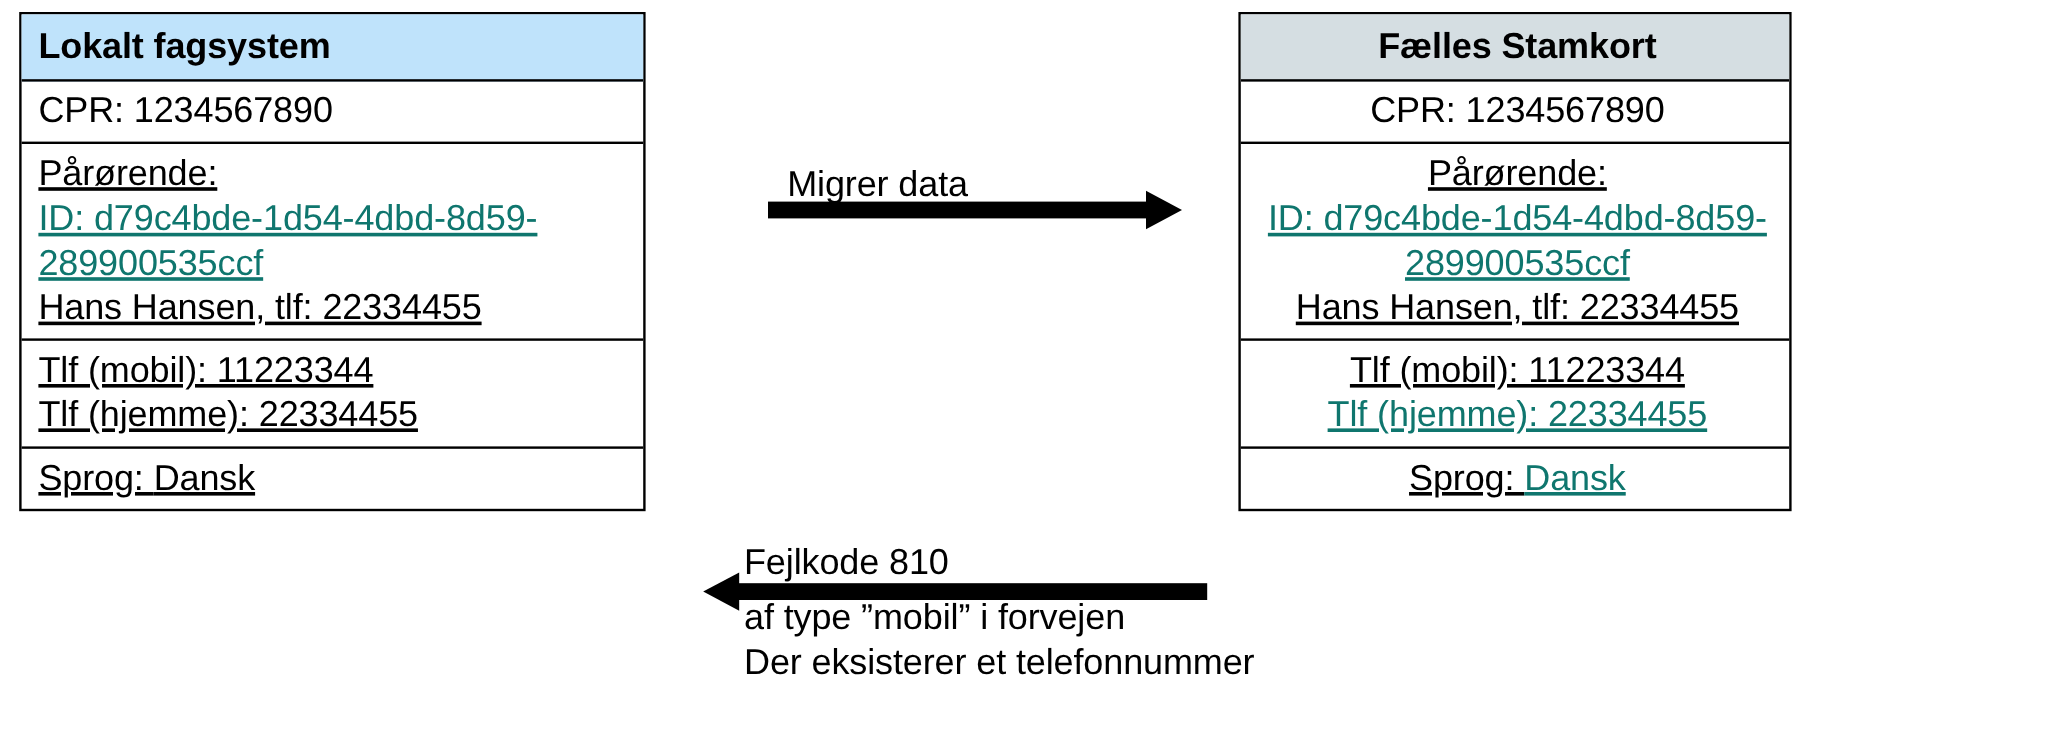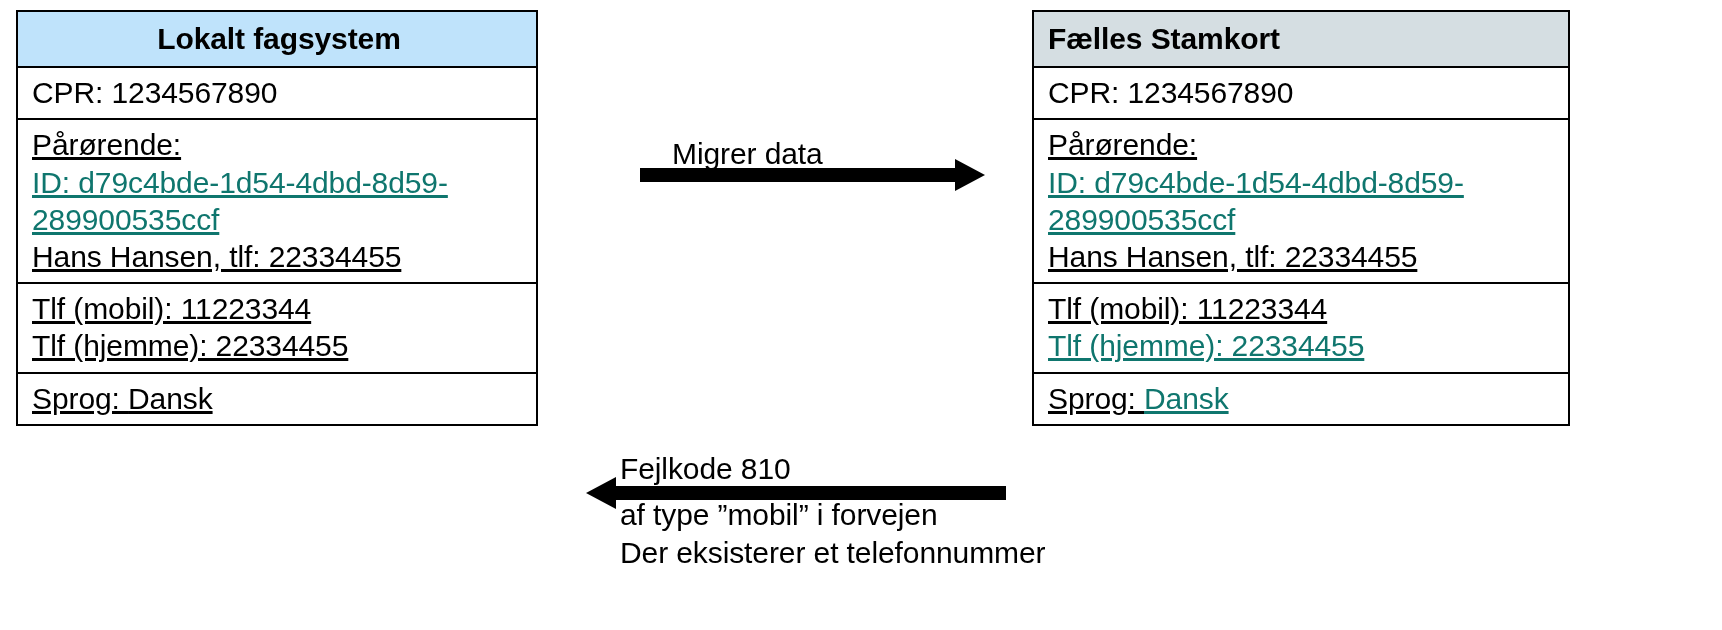--- a/index.html
+++ b/index.html
@@ -17,38 +17,38 @@
   }
 
   
   .sys-table {
     position: absolute;
     border: 2px solid #000000;
     box-sizing: border-box;
     background: #ffffff;
   }
   #left-table  { left: 16px;   top: 10px; width: 522px; }
-  #right-table { left: 1032px; top: 10px; width: 538px; }
+  #right-table { left: 1032px; top: 10px; width: 461px; text-align: center; }
 
   .row {
     border-bottom: 2px solid #000000;
     box-sizing: border-box;
     padding: 6px 10px 7px 14px;
     font-size: 30px;
     line-height: 1.24;
     letter-spacing: -0.1px;
   }
   .row:last-child { border-bottom: none; }
 
   .row.header {
     font-weight: bold;
     padding-top: 8px;
     padding-bottom: 9px;
   }
-  #left-table  .row.header { background: #BFE3FB; text-align: center; }
+  #left-table  .row.header { background: #BFE3FB; }
   #right-table .row.header { background: #D5DEE2; }
 
   .red   { color: #0f766e; text-decoration: underline; }
   .black { color: #000000; text-decoration: underline; }
 
   .line { display: block; white-space: nowrap; }
   .wrapline { display: block; }
 
   
   .arrow {
@@ -78,21 +78,21 @@
   #error-arrow   { left: 586px; top: 486px; width: 420px; }
 
   
   .label {
     position: absolute;
     font-size: 30px;
     line-height: 1.26;
     white-space: nowrap;
     letter-spacing: -0.1px;
   }
-  #migrate-label { left: 672px; top: 135px; }
+  #migrate-label { left: 656px; top: 135px; }
   #error-code-label { left: 620px; top: 450px; }
   #error-desc-label { left: 620px; top: 496px; }
 </style>
 </head>
 <body>
 
 <div class="sys-table" id="left-table">
 
   <div class="row header">
     <span class="line">Lokalt fagsystem</span>

